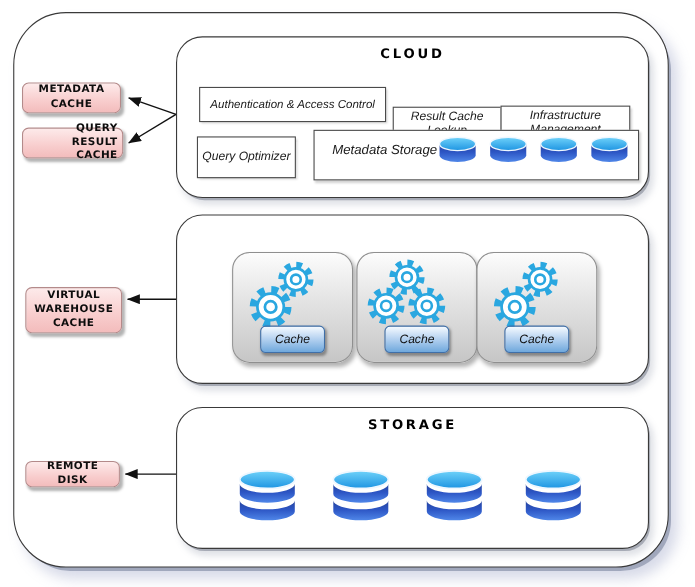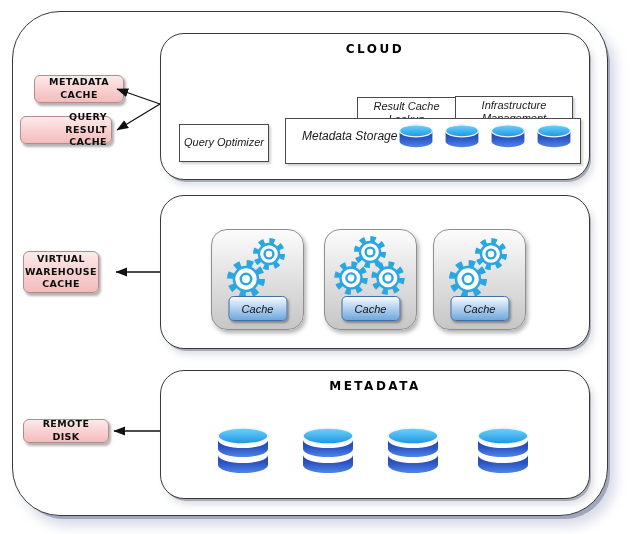--- a/index.html
+++ b/index.html
@@ -54,20 +54,21 @@
   }
   .mstore-label { font-style:italic; font-size:12px; white-space:nowrap; }
   .mstore-dbs { display:flex; gap:8px; margin-left:auto; align-items:center; }
 
   
   .warehouse {
     position:absolute; top:33px; width:91px; height:99px;
     border:1px solid #8f8f8f; border-radius:16px;
     background:linear-gradient(180deg,#fcfcfc 0%,#e3e3e3 45%,#c6c6c6 100%);
     box-shadow: 2px 3px 4px rgba(0,0,0,.3);
+    padding-left: 17px;
   }
   .wh-1 { left:50px; }  .wh-2 { left:163px; }  .wh-3 { left:272px; }
   .gears { position:absolute; left:0; top:2px; }
   .cache-btn {
     position:absolute; bottom:8px; left:50%; transform:translateX(-50%);
     width:57px; height:23px; border:1px solid #3f6fa8; border-radius:5px;
     background:linear-gradient(180deg,#f5faff 0%,#b9d4f1 45%,#6fa8dc 100%);
     display:flex; align-items:center; justify-content:center;
     font-style:italic; font-size:11px; font-family:"Liberation Sans", sans-serif;
     color:#111; box-shadow:1.5px 2px 2.5px rgba(0,0,0,.35);
@@ -81,23 +82,23 @@
   
   .plabel {
     position:absolute;
     background:linear-gradient(180deg,#fdeaea 0%,#f8cdcd 60%,#f3bcbc 100%);
     border:1px solid #b48a8a; border-radius:6px;
     box-shadow: 2px 2.5px 2.5px rgba(0,0,0,.3);
     display:flex; align-items:center; justify-content:center; text-align:center;
     font-weight:bold; font-size:9.5px; letter-spacing:.4px; line-height:1.35;
     color:#0d0d0d; padding:2px 4px; box-sizing:border-box;
   }
-  .pl-metadata { left:34px; top:75px;  width:90px; height:28px; }
+  .pl-metadata { left:20px; top:75px;  width:90px; height:28px; }
   .pl-qresult  { left:20px; top:116px; width:92px; height:28px;text-align:right; }
-  .pl-vwcache  { left:23px; top:251px; width:76px; height:42px; }
+  .pl-vwcache  { left:23px; top:261px; width:88px; height:42px; }
   .pl-remote   { left:23px; top:419px; width:86px; height:24px; }
 
   
   .arrows { position:absolute; left:0; top:0; pointer-events:none; }
 </style>
 </head>
 <body>
 
 <svg width="0" height="0" style="position:absolute">
   <defs>
@@ -113,20 +114,23 @@
     <marker id="arrw" markerWidth="10" markerHeight="8" refX="8.6" refY="3.5" orient="auto">
       <path d="M0,0 L9,3.5 L0,7 z" fill="#111"></path>
     </marker>
   </defs>
 </svg>
 
 <div class="outer-frame"></div>
 
 <div class="section section-cloud">
   <div class="section-title">CLOUD</div>
+  <div class="wbox box-auth">
+    <span style="white-space:nowrap; font-size:10.5px;">Authentication &amp; Access Control</span>
+  </div>
   <div class="wbox box-result">
     <span>Result Cache Lookup</span>
   </div>
   <div class="wbox box-infra">
     <span>Infrastructure Management</span>
   </div>
   <div class="wbox box-qopt">
     <span>Query Optimizer</span>
   </div>
   <div class="wbox box-mstore">
@@ -194,21 +198,21 @@
         <circle cx="34" cy="47" r="15.5" stroke-width="7" stroke-dasharray="6.1 6.1"></circle>
         <circle cx="34" cy="47" r="12" stroke-width="2.5" fill="#fff"></circle>
         <circle cx="34" cy="47" r="5.2" stroke-width="2.5" fill="#fff"></circle>
       </g>
     </svg>
     <div class="cache-btn">Cache</div>
   </div>
 </div>
 
 <div class="section section-storage">
-  <div class="section-title">METADATA</div>
+  <div class="section-title">STORAGE</div>
   <div class="storage-dbs">
     <svg class="db-stack dbs-1" viewBox="0 0 58 54">
       <path d="M4 31 a25 8 0 0 0 50 0 v10 a25 8 0 0 1 -50 0 z" fill="url(#g-db-body)"></path>
       <path d="M4 16 a25 8 0 0 0 50 0 v9 a25 8 0 0 1 -50 0 z" fill="url(#g-db-body)"></path>
       <ellipse cx="29" cy="12" rx="25" ry="8" fill="url(#g-db-top)" stroke="#eef7ff" stroke-width="1.6"></ellipse>
     </svg>
     <svg class="db-stack dbs-2" viewBox="0 0 58 54">
       <path d="M4 31 a25 8 0 0 0 50 0 v10 a25 8 0 0 1 -50 0 z" fill="url(#g-db-body)"></path>
       <path d="M4 16 a25 8 0 0 0 50 0 v9 a25 8 0 0 1 -50 0 z" fill="url(#g-db-body)"></path>
       <ellipse cx="29" cy="12" rx="25" ry="8" fill="url(#g-db-top)" stroke="#eef7ff" stroke-width="1.6"></ellipse>

